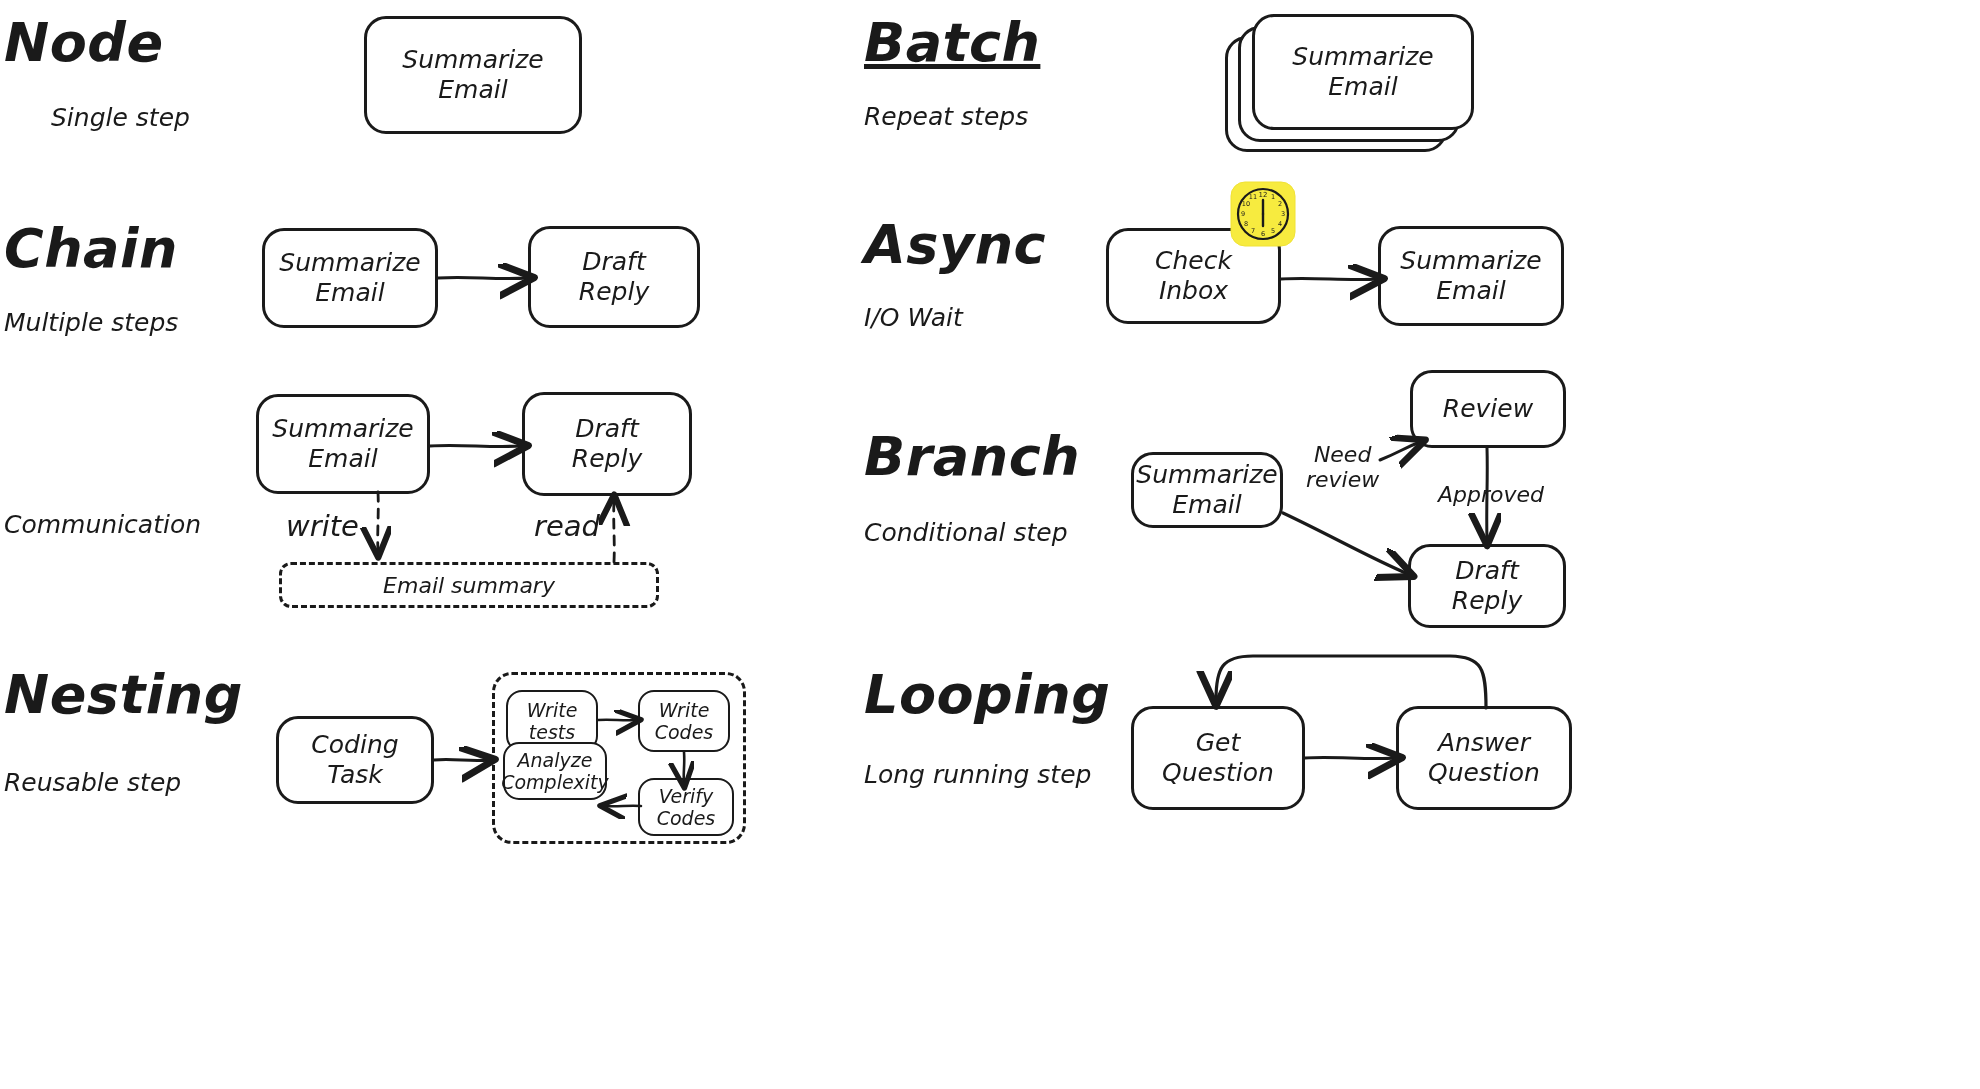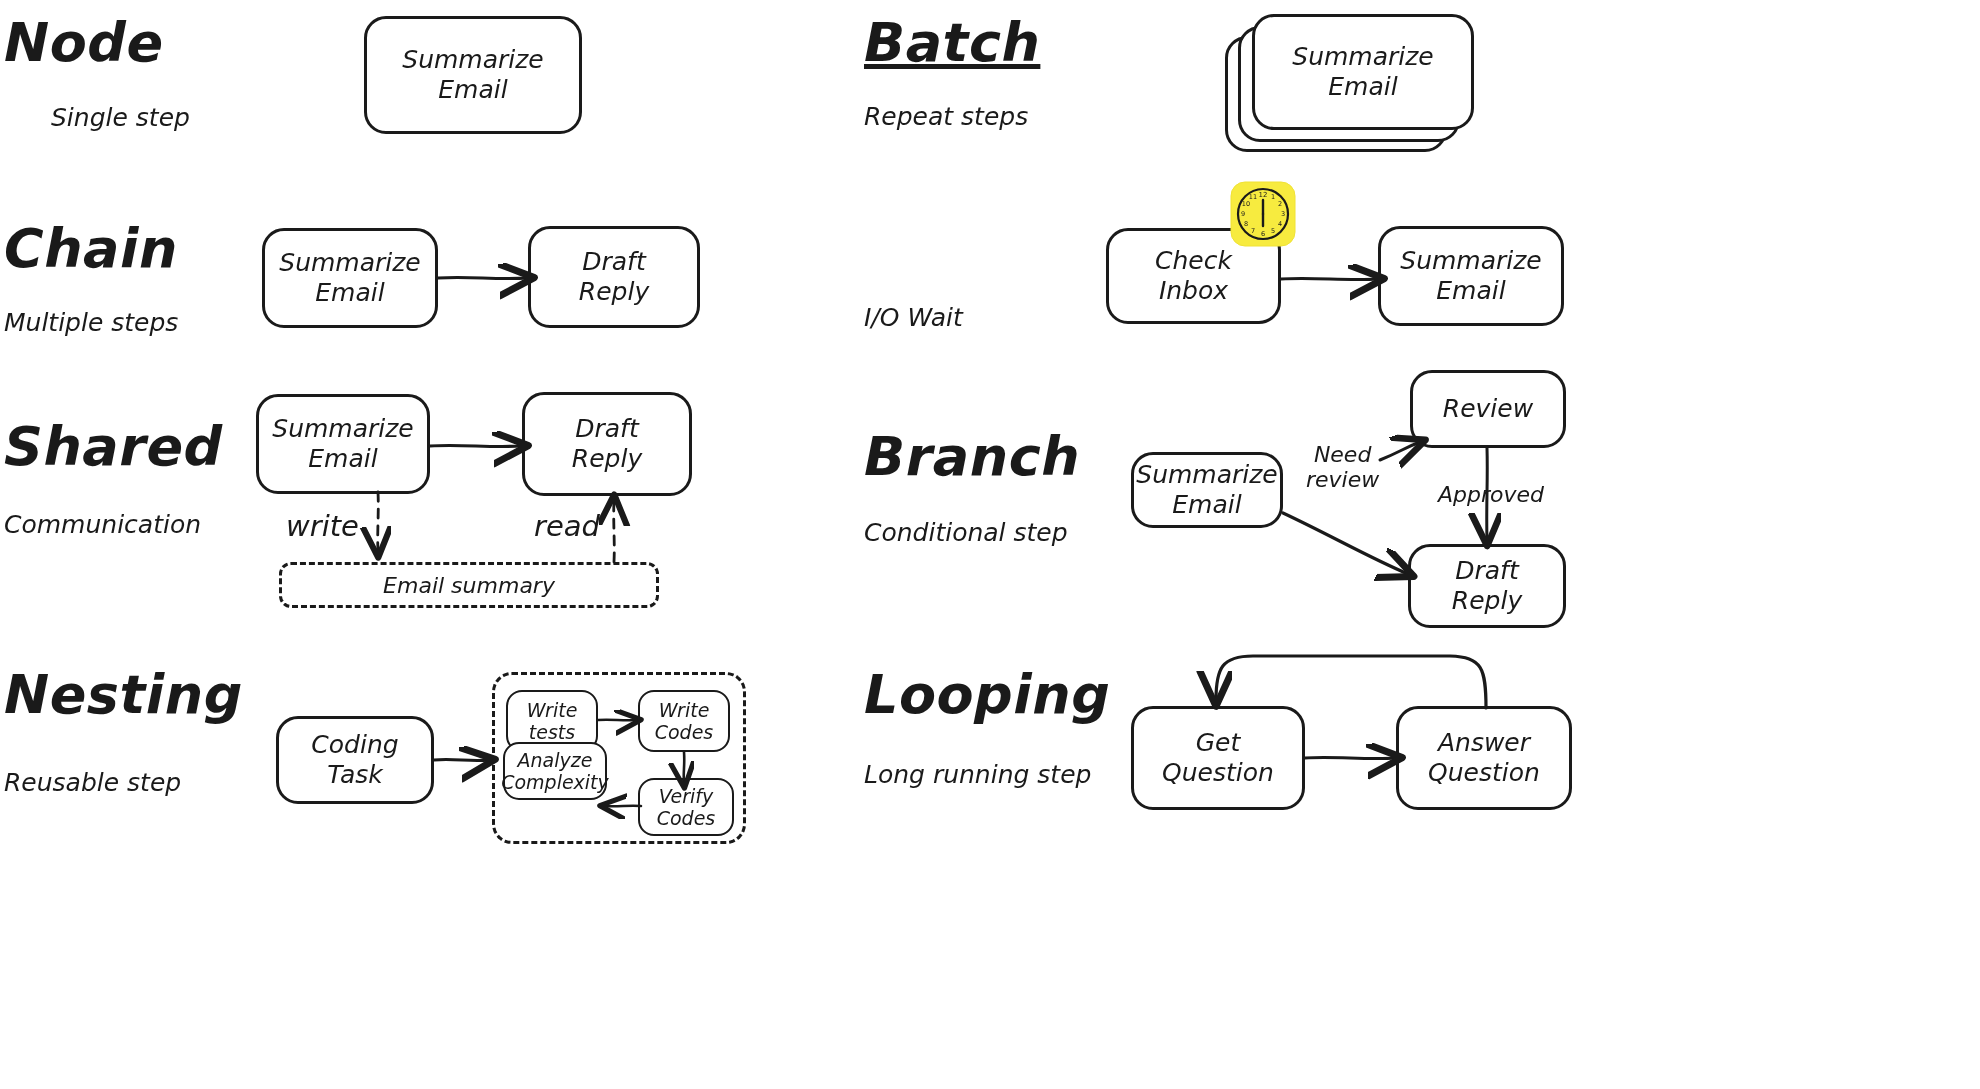--- a/index.html
+++ b/index.html
@@ -181,20 +181,21 @@
 
   <div class="node" style="left:262px; top:228px; width:176px; height:100px;">
     <span style="white-space: pre-line;">Summarize
 Email</span>
   </div>
   <div class="node" style="left:528px; top:226px; width:172px; height:102px;">
     <span style="white-space: pre-line;">Draft
 Reply</span>
   </div>
 
+  <div class="sec-title" style="left:864px; top:218px;">Async</div>
   <div class="sec-sub" style="left:864px; top:305px;">I/O Wait</div>
 
   <div class="node" style="left:1106px; top:228px; width:175px; height:96px;">
     <span style="white-space: pre-line;">Check
 Inbox</span>
   </div>
 
   <div class="clock" style="left:1229px; top:180px; width:68px; height:68px;">
     <svg width="68" height="68" viewBox="0 0 68 68">
       <rect x="2" y="2" width="64" height="64" rx="14" ry="14" fill="#f7eb3f" stroke="#f0e235" stroke-width="1"></rect>
@@ -214,21 +215,20 @@
       <line x1="34" y1="34" x2="34" y2="20" stroke="#1a1a1a" stroke-width="2.4" stroke-linecap="round"></line>
       <line x1="34" y1="34" x2="34" y2="46" stroke="#1a1a1a" stroke-width="2.4" stroke-linecap="round"></line>
     </svg>
   </div>
 
   <div class="node" style="left:1378px; top:226px; width:186px; height:100px;">
     <span style="white-space: pre-line;">Summarize
 Email</span>
   </div>
 
-  <div class="sec-title" style="left:4px; top:420px;">Shared</div>
   <div class="sec-sub" style="left:4px; top:512px;">Communication</div>
 
   <div class="node" style="left:256px; top:394px; width:174px; height:100px;">
     <span style="white-space: pre-line;">Summarize
 Email</span>
   </div>
   <div class="node" style="left:522px; top:392px; width:170px; height:104px;">
     <span style="white-space: pre-line;">Draft
 Reply</span>
   </div>

